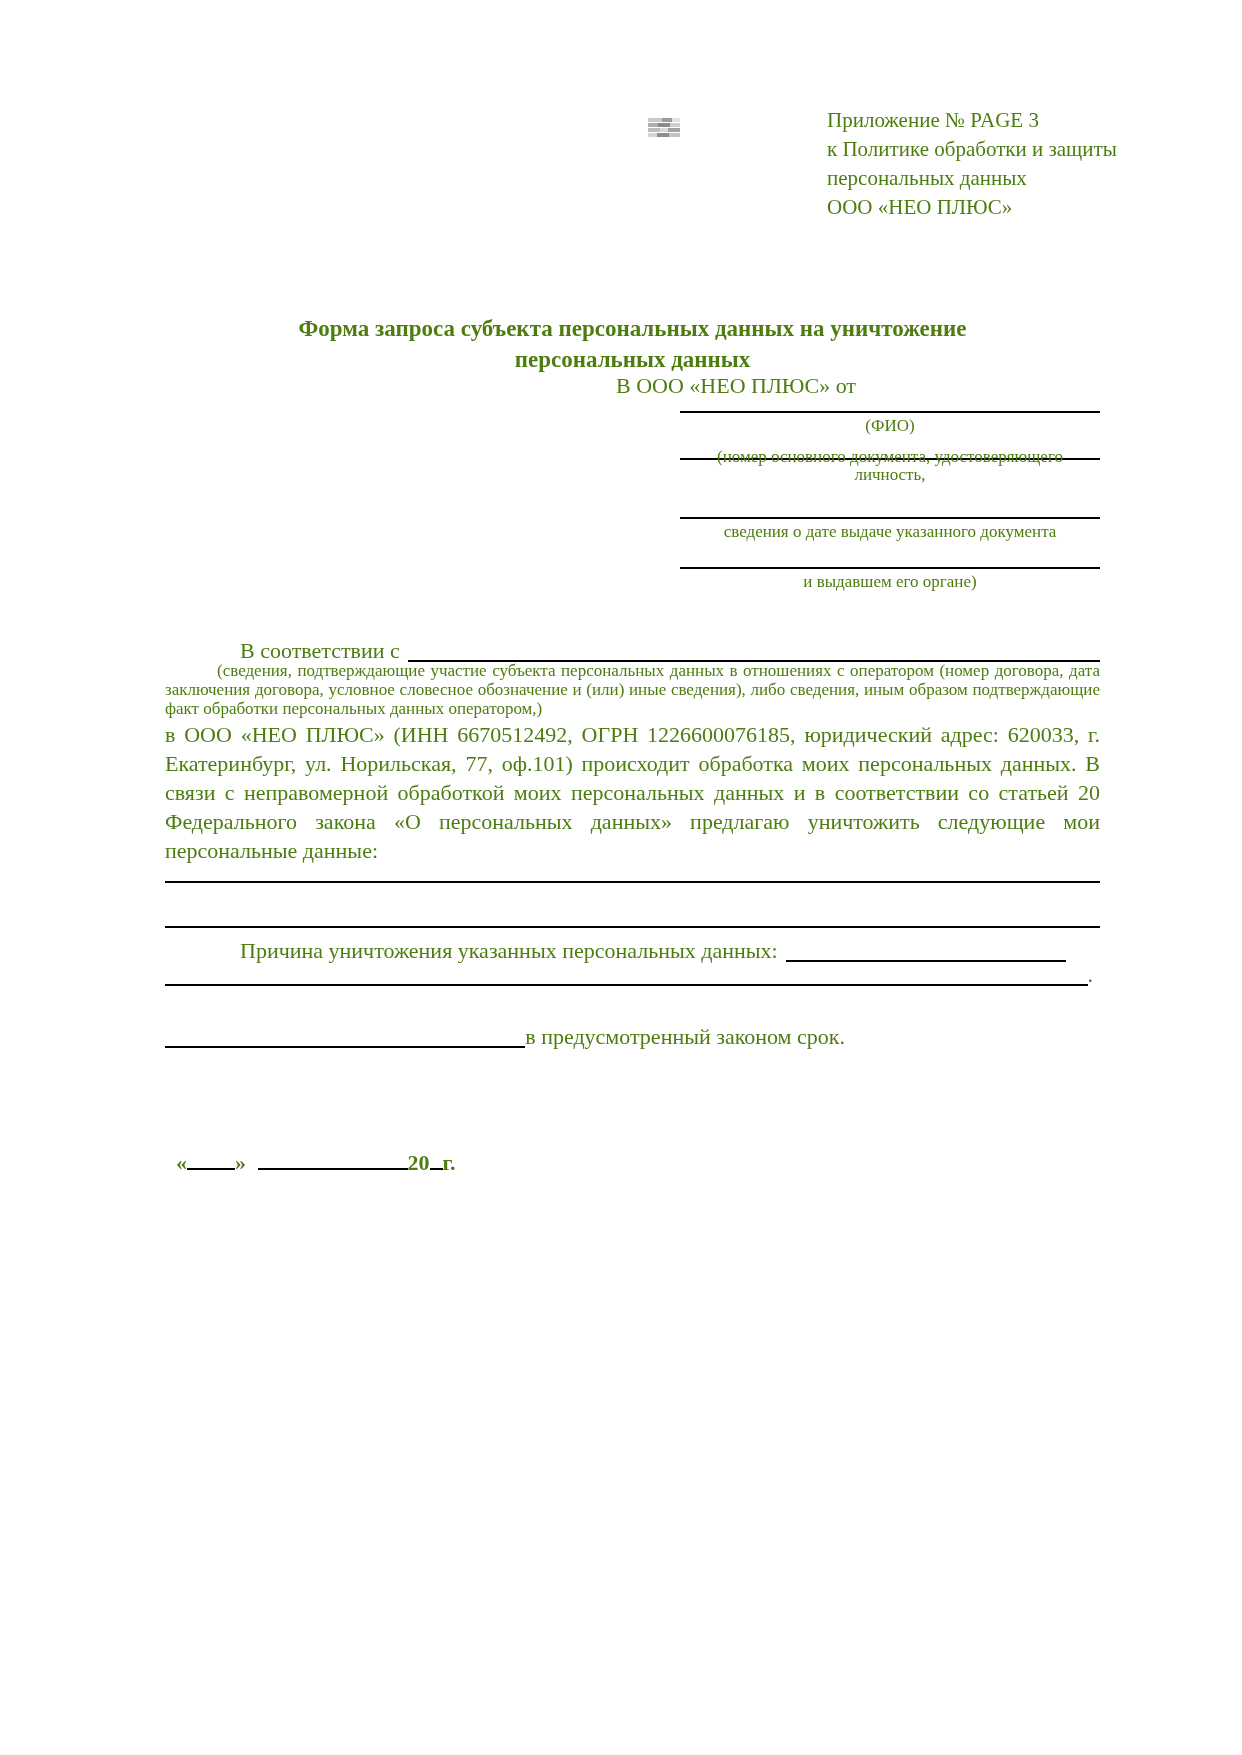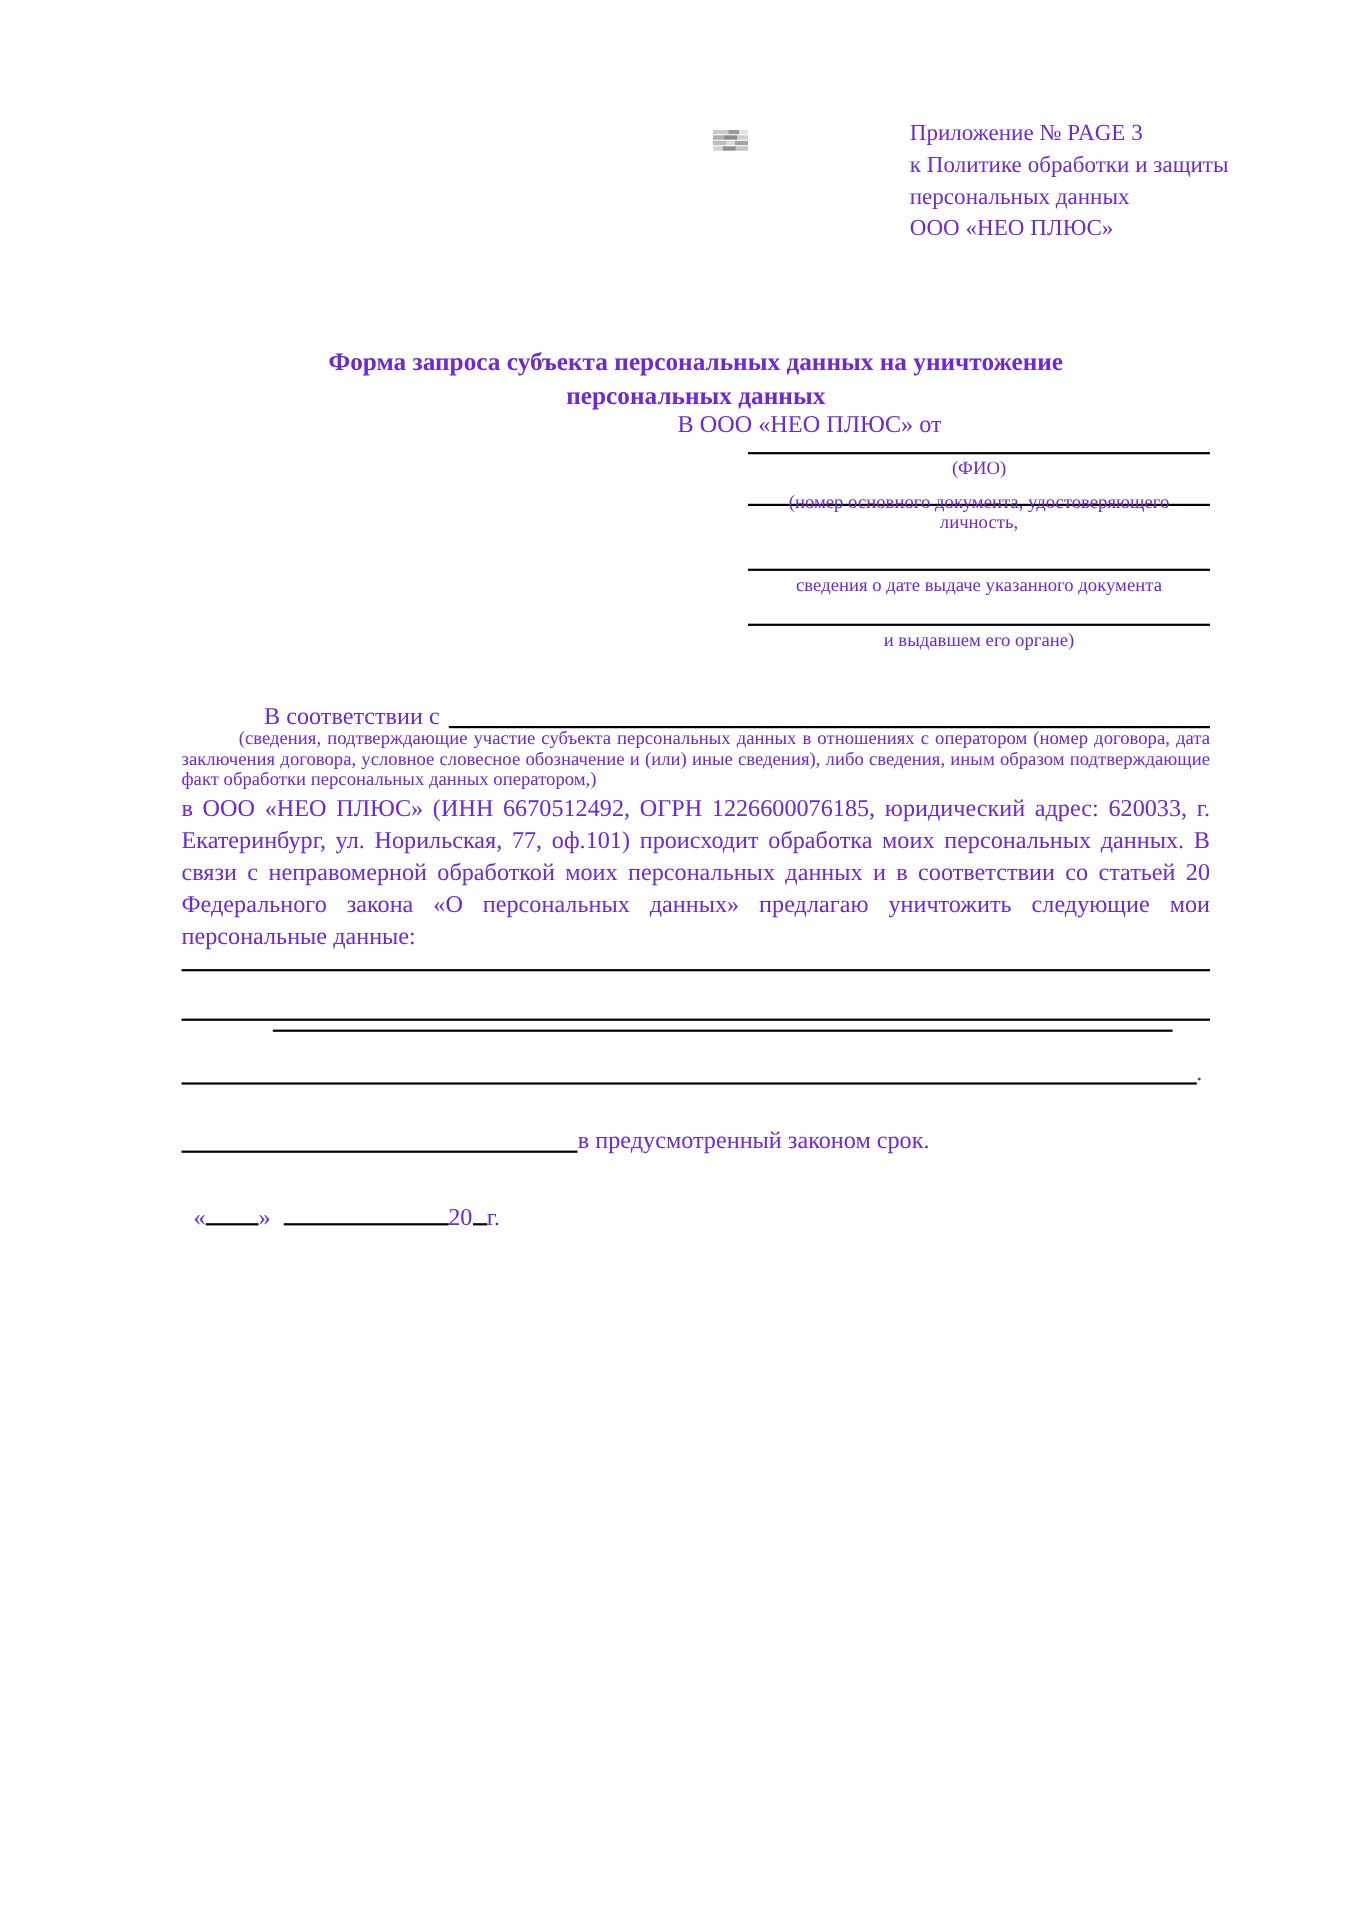--- a/index.html
+++ b/index.html
@@ -2,21 +2,21 @@
 <html><head>
 <meta charset="utf-8">
 <style>
   html,body{margin:0;padding:0;background:#888;}
   .page{
     position:relative;
     width:1242px;height:1755px;
     background:#ffffff;
     margin:0 auto;
     font-family:"Liberation Serif","DejaVu Serif",serif;
-    color:#6d28d9;
+    color:#4d7c0f;
     overflow:hidden;
   }
   .abs{position:absolute;}
   .rule{position:absolute;height:0;border-bottom:2px solid #000;}
   .hdr{font-size:21px;line-height:29px;white-space:nowrap;}
   .title{font-size:23px;font-weight:bold;line-height:31px;text-align:center;}
   .body-txt{font-size:22px;line-height:29px;}
   .small-txt{font-size:17px;line-height:19px;}
   .cap{position:absolute;left:680px;width:420px;text-align:center;font-size:17px;line-height:18px;}
   .fillrow{display:flex;align-items:stretch;}
@@ -79,33 +79,34 @@
   </div>
 
   <div class="abs small-txt just" style="left:165px;top:661px;width:935px;text-indent:52px;">(сведения, подтверждающие участие субъекта персональных данных в отношениях с оператором (номер договора, дата заключения договора, условное словесное обозначение и (или) иные сведения), либо сведения, иным образом подтверждающие факт обработки персональных данных оператором,)</div>
 
   <div class="abs body-txt just" style="left:165px;top:720px;width:935px;">в ООО «НЕО ПЛЮС» (ИНН 6670512492, ОГРН 1226600076185, юридический адрес: 620033, г. Екатеринбург, ул. Норильская, 77, оф.101) происходит обработка моих персональных данных. В связи с неправомерной обработкой моих персональных данных и в соответствии со статьей 20 Федерального закона «О персональных данных» предлагаю уничтожить следующие мои персональные данные:</div>
 
   <div class="rule" style="left:165px;top:881px;width:935px;"></div>
   <div class="rule" style="left:165px;top:926px;width:935px;"></div>
 
   <div class="abs body-txt fillrow" style="left:240px;top:936px;width:826px;">
+    <span class="nowrap">Причина уничтожения указанных персональных данных:</span>
     <span class="fill" style="margin-left:8px;"></span>
   </div>
 
   <div class="abs body-txt fillrow" style="left:165px;top:960px;width:928px;">
     <span class="fill"></span>
     <span>.</span>
   </div>
 
 
   <div class="abs body-txt fillrow" style="left:165px;top:1022px;width:680px;text-align:right;">
     <span class="fill"></span>
     <span class="nowrap">в предусмотренный законом срок.</span>
   </div>
 
-  <div class="abs body-txt nowrap" style="left:176px;top:1092px;">
+  <div class="abs body-txt nowrap" style="left:176px;top:1148px;font-weight:bold;">
     <span>«</span><span class="fillw" style="width:48px;"></span><span>»</span>
     <span class="fillw" style="width:150px;margin-left:6px;"></span><span>20</span><span class="fillw" style="width:13px;"></span><span>г.</span>
   </div>
 
 
 </div>
 
 </body></html>

